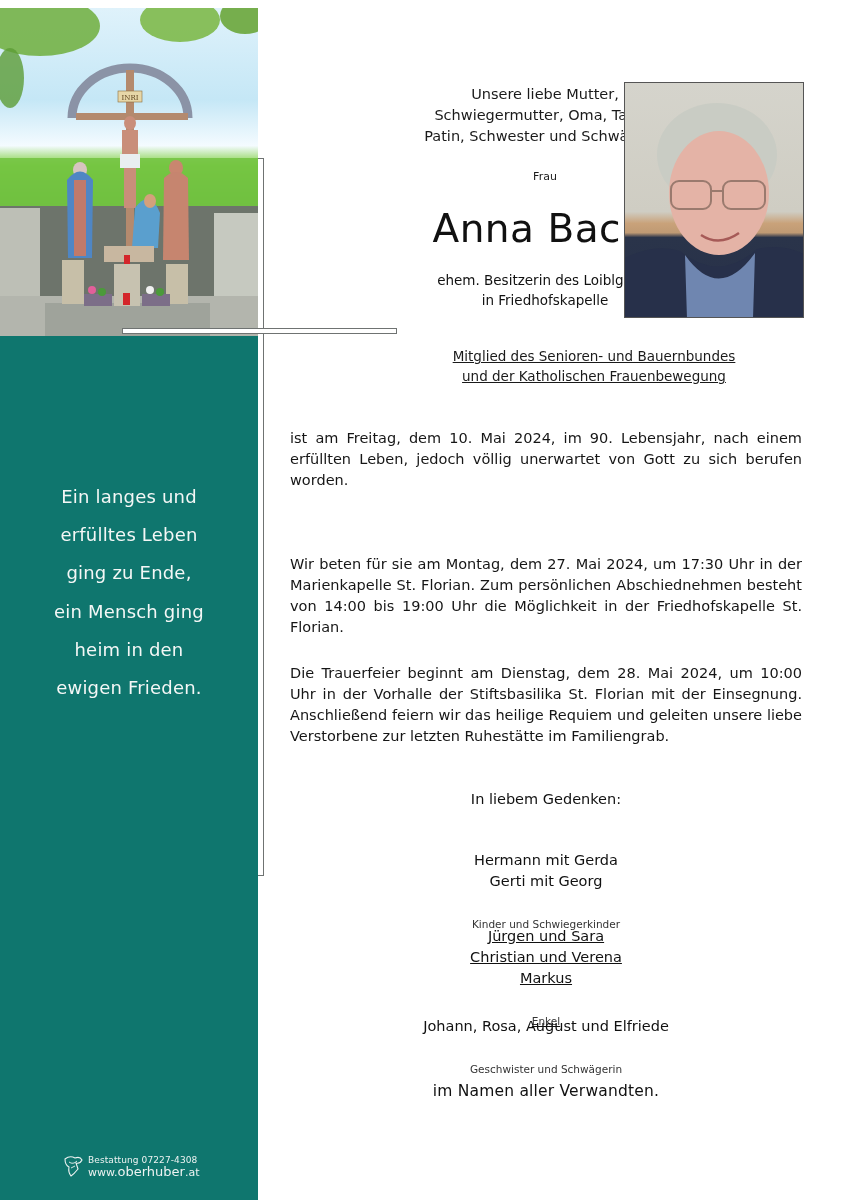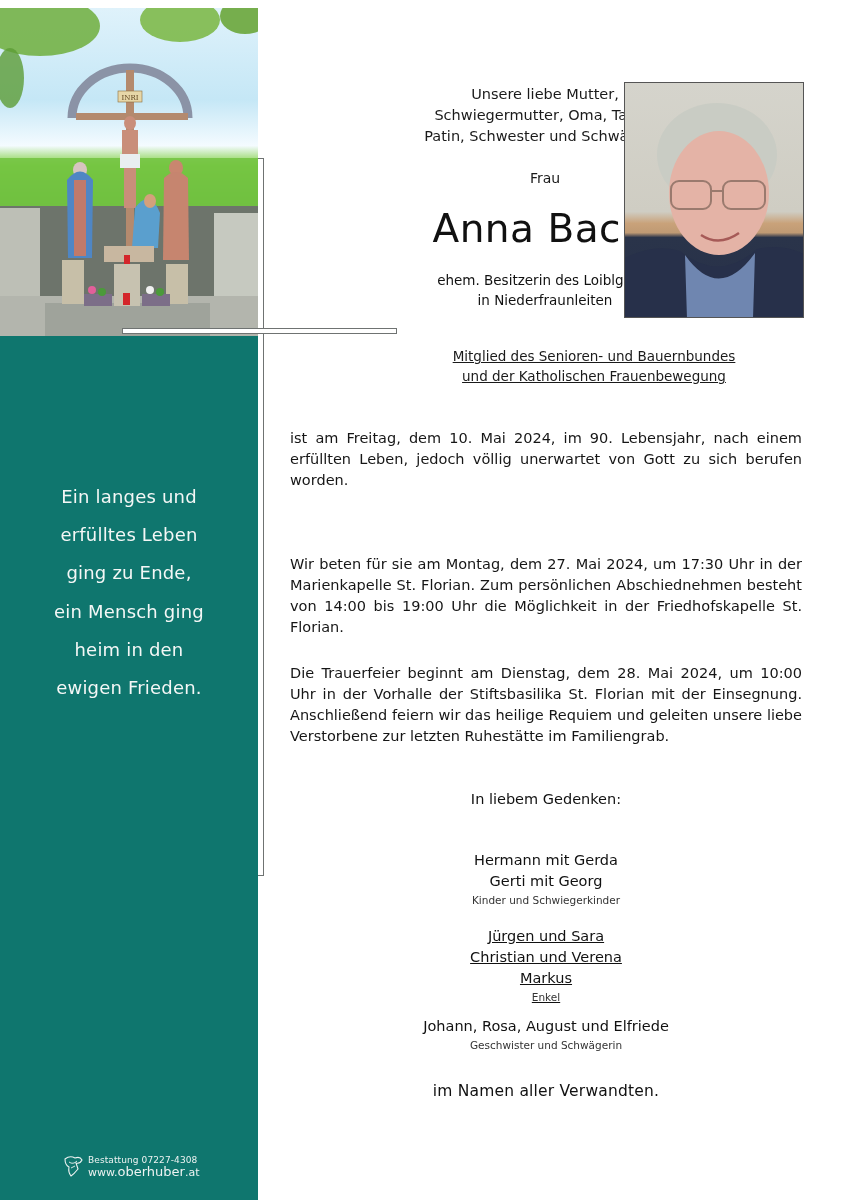--- a/index.html
+++ b/index.html
@@ -45,21 +45,21 @@
     }
 
     
     .main { position: absolute; left: 264px; top: 0; width: 584px; height: 1200px; }
     .center { text-align: center; }
     .intro {
       position: absolute; left: 0; top: 84px; width: 562px;
       font-size: 14.5px; line-height: 21px; color: #1a1a1a;
     }
     .frau {
-      position: absolute; left: 0; top: 170px; width: 562px; font-size: 14px; color: #1a1a1a;
+      position: absolute; left: 0; top: 170px; width: 562px; font-size: 11px; color: #1a1a1a;
     }
     .name {
       position: absolute; left: 0; top: 204px; width: 562px; font-size: 39px; line-height: 50px;
       font-family: "DejaVu Sans", sans-serif; color: #111; letter-spacing: 0.5px;
     }
     .title-line {
       position: absolute; left: 0; top: 270px; width: 562px; font-size: 13.5px; line-height: 20px; color: #111;
     }
     .portrait {
       position: absolute; left: 360px; top: 82px; width: 180px; height: 236px;
@@ -84,21 +84,21 @@
     .motto {
       position: absolute; left: 26px; top: 498px; width: 512px; text-align: center;
       font-size: 14px; line-height: 21px; font-weight: bold; color: #111;
       font-family: "DejaVu Sans", sans-serif;
     }
 
     .mourners { position: absolute; left: 26px; width: 512px; text-align: center; }
     .m-head { top: 791px; font-size: 14.5px; color: #111; }
     .group { position: absolute; left: 26px; width: 512px; text-align: center; }
     .group .n { font-size: 14.5px; line-height: 21px; color: #111; }
-    .group .r { font-size: 10.5px; line-height: 16px; color: #333; }
+    .group .r { font-size: 10.5px; line-height: 16px; color: #333; margin-top: 24px; }
     .g1 { top: 850px; }
     .g2 { top: 926px; text-decoration: underline; }
     .g3 { top: 1016px; }
     .closing { top: 1082px; font-size: 15.5px; color: #111; letter-spacing: 0.2px; }
   </style>
 </head>
 <body>
 
 <div class="sidebar">
   <div class="cross-photo" title="Wayside crucifix with figures of Mary, John and Mary Magdalene in front of a stone wall">
@@ -188,21 +188,21 @@
     <div>Schwiegermutter, Oma, Tante,</div>
     <div>Patin, Schwester und Schwägerin</div>
   </div>
 
   <div class="frau center">Frau</div>
 
   <div class="name center">Anna Bachl</div>
 
   <div class="title-line center">
     <div>ehem. Besitzerin des Loiblgutes</div>
-    <div>in Niederfraunleiten</div>
+    <div>in Friedhofskapelle</div>
   </div>
 
   <div class="portrait" title="Portrait of an elderly woman with grey hair and glasses">
     <svg width="180" height="236" viewBox="0 0 180 236">
 
       <ellipse cx="92" cy="72" rx="60" ry="52" fill="#c9ccc4"></ellipse>
 
       <ellipse cx="94" cy="110" rx="50" ry="62" fill="#e4b3a6"></ellipse>
 
       <rect x="46" y="98" width="40" height="28" rx="8" fill="none" stroke="#9a7a6e" stroke-width="2"></rect>

